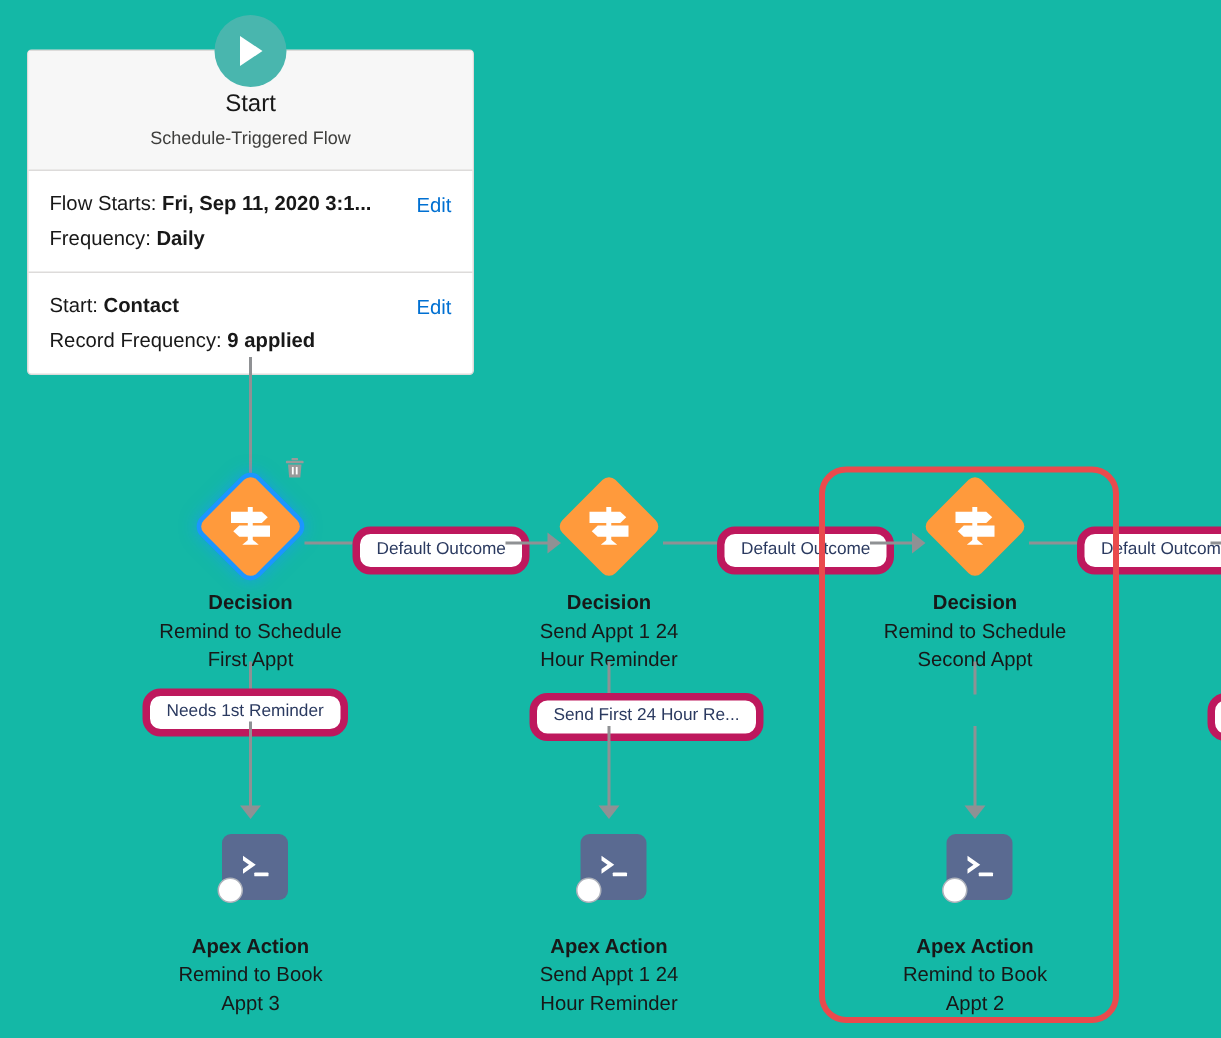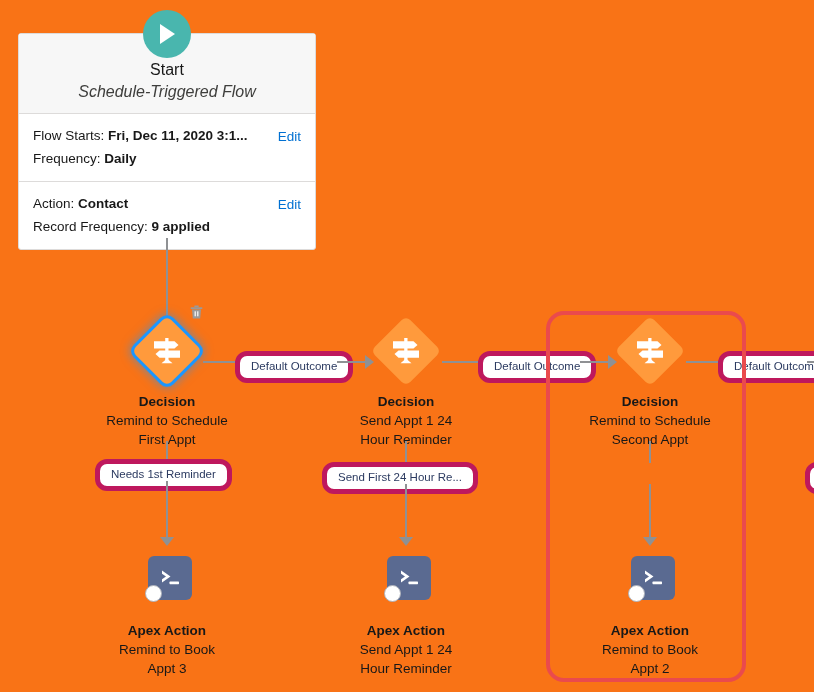--- a/index.html
+++ b/index.html
@@ -9,21 +9,21 @@
   }
   body {
     font-family: "Liberation Sans", sans-serif;
     -webkit-font-smoothing: antialiased;
   }
   #canvas {
     position: relative;
     width: 814px;
     height: 692px;
     overflow: hidden;
-    background: #f97316;
+    background: #14b8a6;
   }
 
   
   .start-card {
     position: absolute;
     left: 18px;
     top: 33px;
     width: 298px;
     border: 1px solid #dddbda;
     border-radius: 3px;
@@ -36,24 +36,23 @@
     text-align: center;
     padding: 26px 10px 12px 10px;
   }
   .start-title {
     font-size: 16px;
     color: #181818;
     line-height: 20px;
     margin-bottom: 3px;
   }
   .start-sub {
-    font-size: 16px;
+    font-size: 12px;
     color: #3e3e3c;
     line-height: 18px;
-    font-style: italic;
   }
   .start-section {
     padding: 10px 14px 11px 14px;
     position: relative;
   }
   .start-section + .start-section {
     border-top: 1px solid #dddbda;
   }
   .start-row {
     font-size: 13.5px;
@@ -239,32 +238,32 @@
 
   <div class="start-card">
     <div class="start-header">
       <div class="start-title">Start</div>
       <div class="start-sub">Schedule-Triggered Flow</div>
     </div>
 
     <div class="start-section">
       <div class="start-row">
         <span class="lbl">Flow Starts:</span>
-        <span class="val">Fri, Dec 11, 2020 3:1...</span>
+        <span class="val">Fri, Sep 11, 2020 3:1...</span>
       </div>
       <div class="start-row">
         <span class="lbl">Frequency:</span>
         <span class="val">Daily</span>
       </div>
       <div class="edit-link">Edit</div>
     </div>
 
     <div class="start-section">
       <div class="start-row">
-        <span class="lbl">Action:</span>
+        <span class="lbl">Start:</span>
         <span class="val">Contact</span>
       </div>
       <div class="start-row">
         <span class="lbl">Record Frequency:</span>
         <span class="val">9 applied</span>
       </div>
       <div class="edit-link">Edit</div>
     </div>
   </div>
 
@@ -343,21 +342,21 @@
     <div class="node-label">Send Appt 1 24</div>
     <div class="node-label">Hour Reminder</div>
   </div>
 
   <div class="hline" style="left:442px; top:361px; width:36px;"></div>
   <div class="pill" style="left:478px; top:351px;">Default Outcome</div>
   <div class="hline" style="left:580px; top:361px; width:32px;"></div>
   <div class="arrow-right" style="left:608px; top:355px;"></div>
 
   <div class="vline" style="left:405px; top:441px; height:22px;"></div>
-  <div class="pill" style="left:322px; top:462px;">Send First 24 Hour Re...</div>
+  <div class="pill" style="left:353px; top:462px;">Send First 24 Hour Re...</div>
   <div class="vline" style="left:405px; top:484px; height:55px;"></div>
   <div class="arrow-down" style="left:399px; top:537px;"></div>
 
   <div class="node" style="left:321px; top:556px;">
     <div class="apex-wrap">
       <div class="apex-icon">
         <svg width="26" height="26" viewBox="0 0 26 26" aria-hidden="true">
           <path d="M5 5.5 L13.5 11.5 L5 17.5 L5 14.3 L9 11.5 L5 8.7 Z" fill="#ffffff"></path>
           <rect x="12.5" y="16.6" width="9.5" height="2.6" rx="0.6" fill="#ffffff"></rect>
         </svg>

